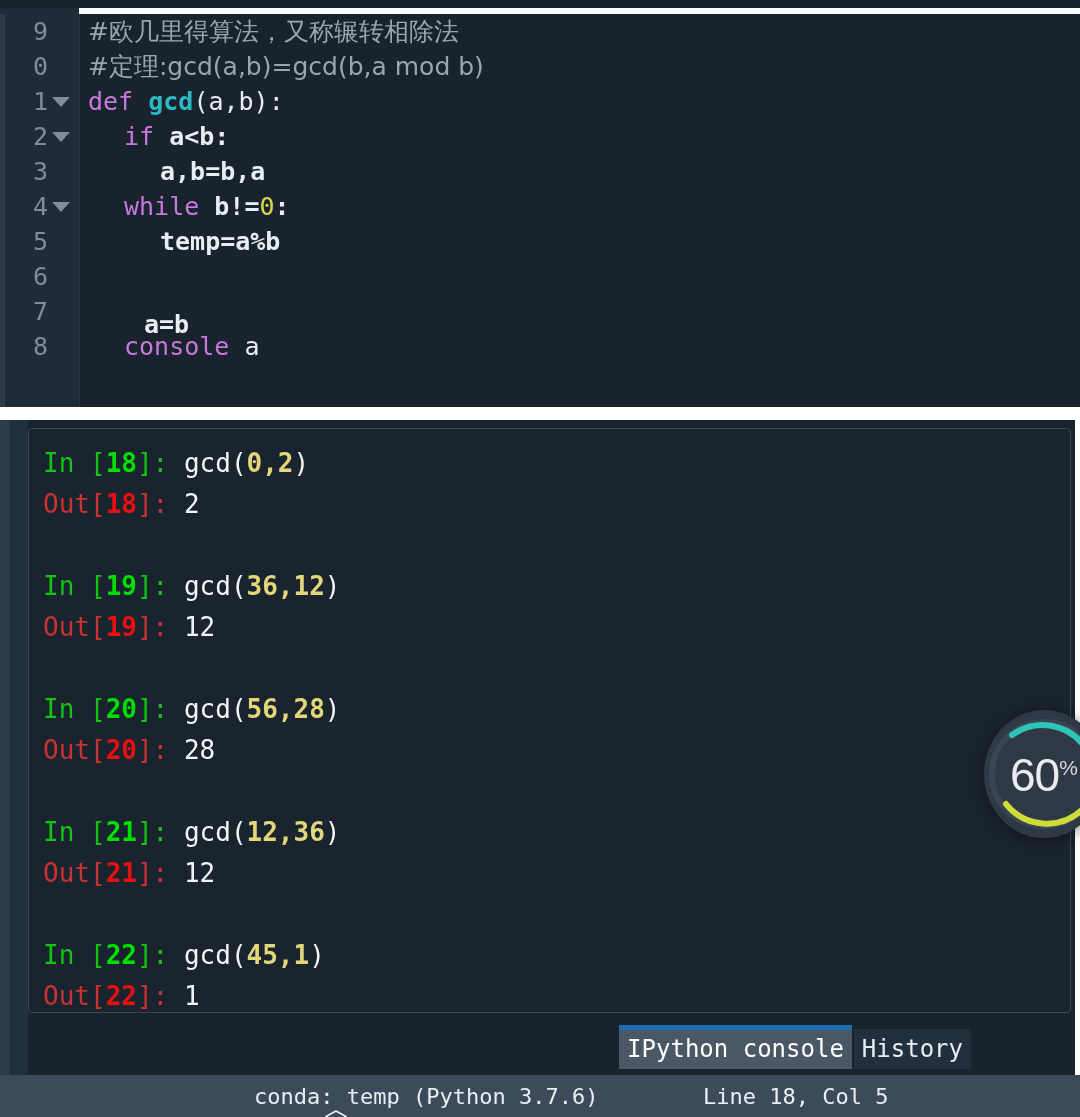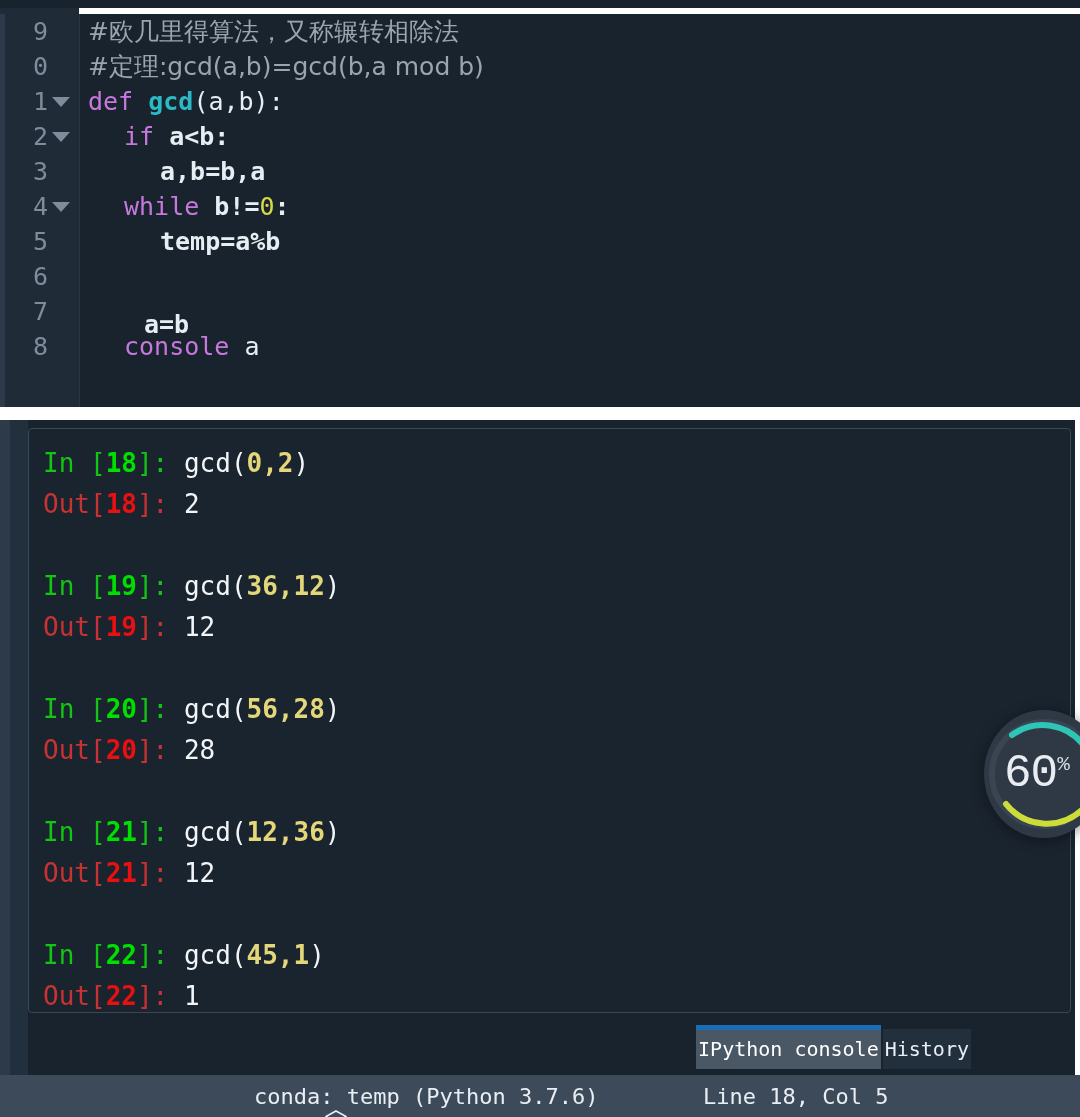--- a/index.html
+++ b/index.html
@@ -181,22 +181,22 @@
     width: 1040px;
     justify-content: flex-end;
     padding-right: 95px;
     box-sizing: border-box;
   }
   .tab {
     position: relative;
     height: 40px;
     display: flex;
     align-items: center;
-    padding: 0 2px;
-    font-size: 20px;
+    padding: 0 8px;
+    font-size: 24px;
     font-family: "DejaVu Sans Mono", "Liberation Mono", monospace;
     color: #e8eef4;
     background: #222f3d;
     margin-right: 2px;
   }
   .tab.active {
     background: #4a5866;
     color: #ffffff;
   }
   .tab.active::before {
@@ -254,23 +254,23 @@
     width: 120px;
     height: 128px;
     border-radius: 50%;
     background: #2f3946;
     box-shadow: 0 2px 14px rgba(0,0,0,0.45);
     overflow: hidden;
   }
   .progress-widget svg { position: absolute; left: 0; top: 0; }
   .progress-label {
     position: absolute;
-    left: 20px;
+    left: 26px;
     top: 38px;
-    font-family: Liberation Mono, monospace;
+    font-family: Liberation Sans, sans-serif;
     font-size: 46px;
     color: #e9edf2;
     letter-spacing: -1px;
   }
   .progress-pct {
     font-size: 21px;
     vertical-align: super;
     color: #d4dae1;
   }
 </style>

